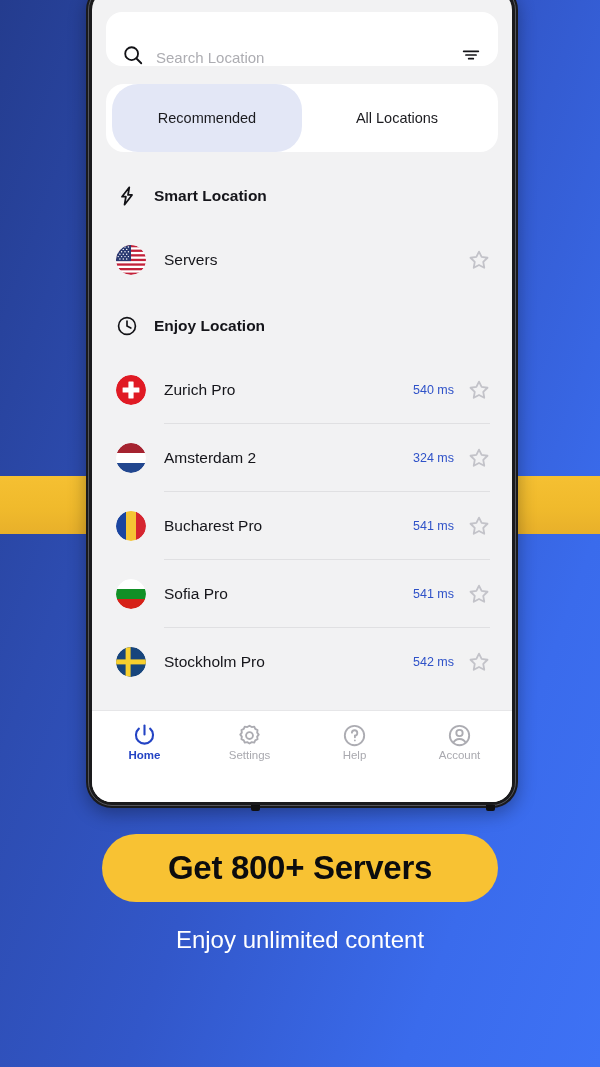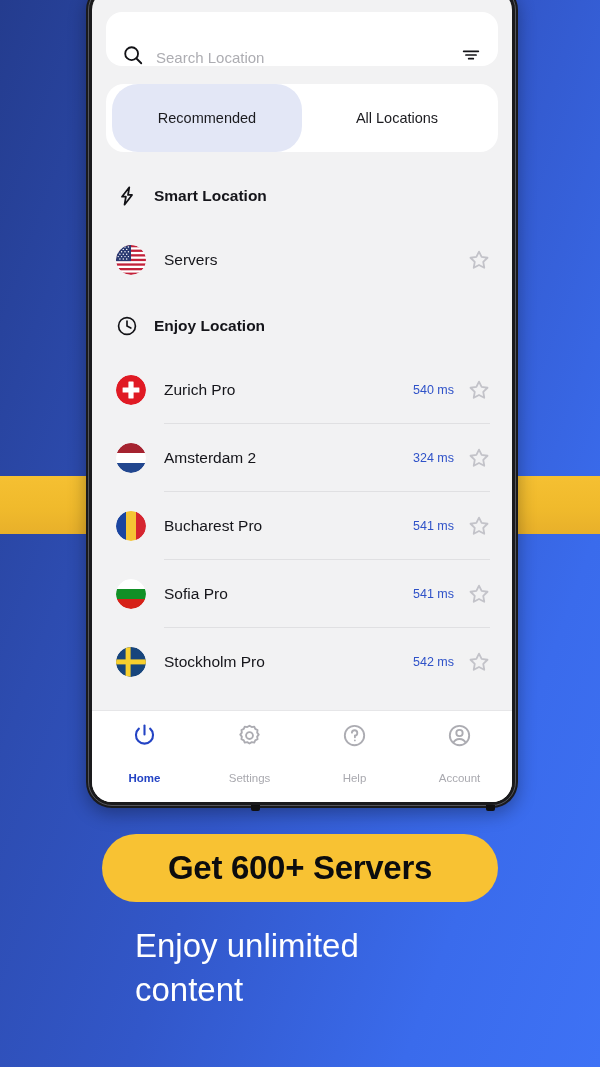--- a/index.html
+++ b/index.html
@@ -186,21 +186,21 @@
     height: 92px;
     display: flex;
     align-items: flex-start;
     padding-top: 12px;
   }
   .nav-item {
     flex: 1;
     display: flex;
     flex-direction: column;
     align-items: center;
-    gap: 24px;
+    gap: 1px;
     cursor: pointer;
   }
   .nav-item .nav-label {
     font-size: 11.5px;
     color: #a9a9af;
   }
   .nav-item.active .nav-label { color: #2343c4; font-weight: bold; }
 
   
   .promo {
@@ -224,21 +224,21 @@
     font-family: "Liberation Sans", sans-serif;
     font-size: 33px;
     font-weight: bold;
     color: #0c0c0e;
     letter-spacing: -0.3px;
     cursor: pointer;
   }
   .promo-sub {
     margin-top: 22px;
     color: #ffffff;
-    font-size: 33px;
+    font-size: 24px;
     line-height: 1.33;
     text-align: left;
     max-width: 330px;
   }
 
   svg { display: block; }
 </style>
 </head>
 <body>
 
@@ -500,15 +500,15 @@
           </svg>
         </span>
         <span class="nav-label">Account</span>
       </div>
 
     </div>
   </div>
 </div>
 
 <div class="promo">
-  <button class="promo-btn">Get 600+ Servers</button>
+  <button class="promo-btn">Get 800+ Servers</button>
   <div class="promo-sub">Enjoy unlimited content</div>
 </div>
 
 </body></html>

